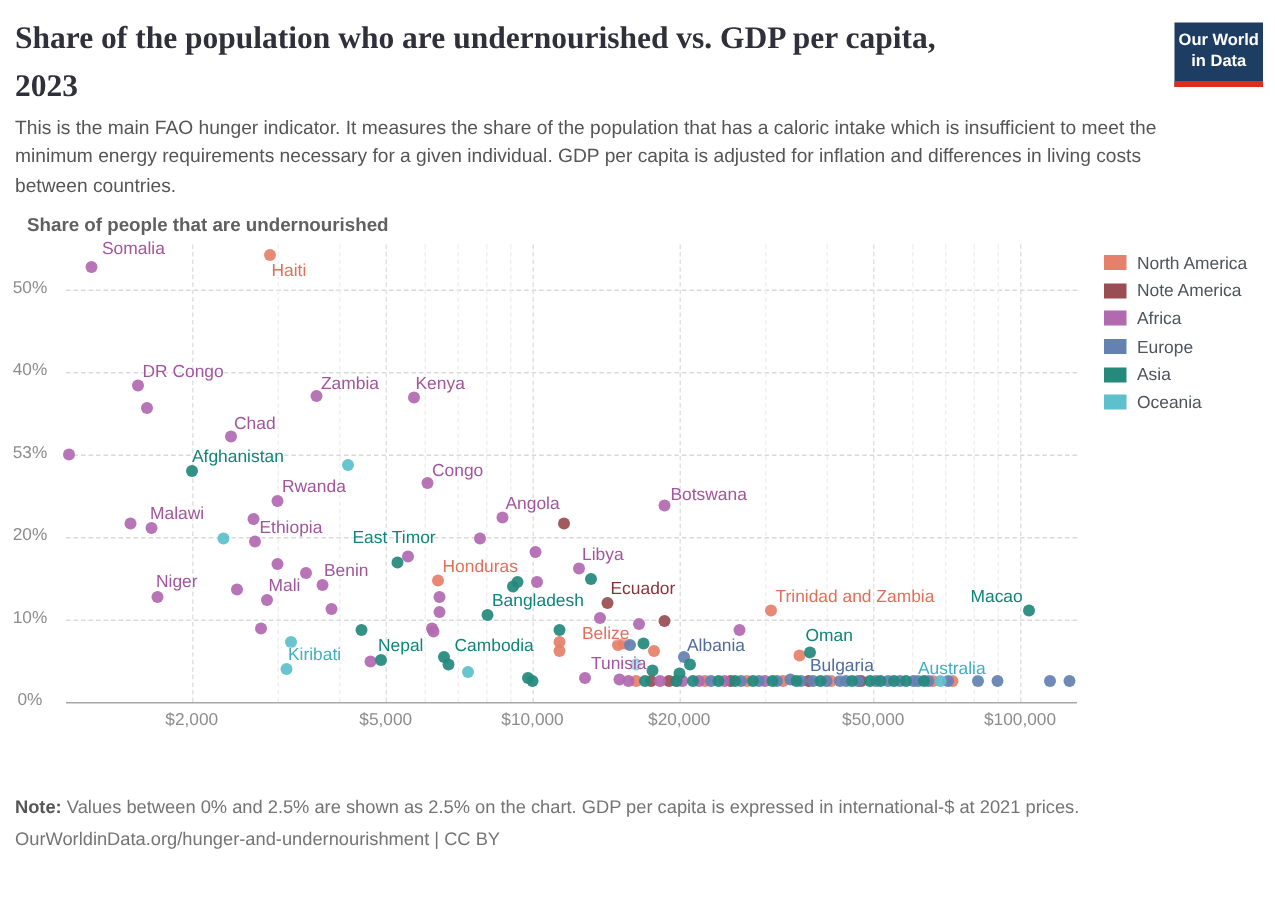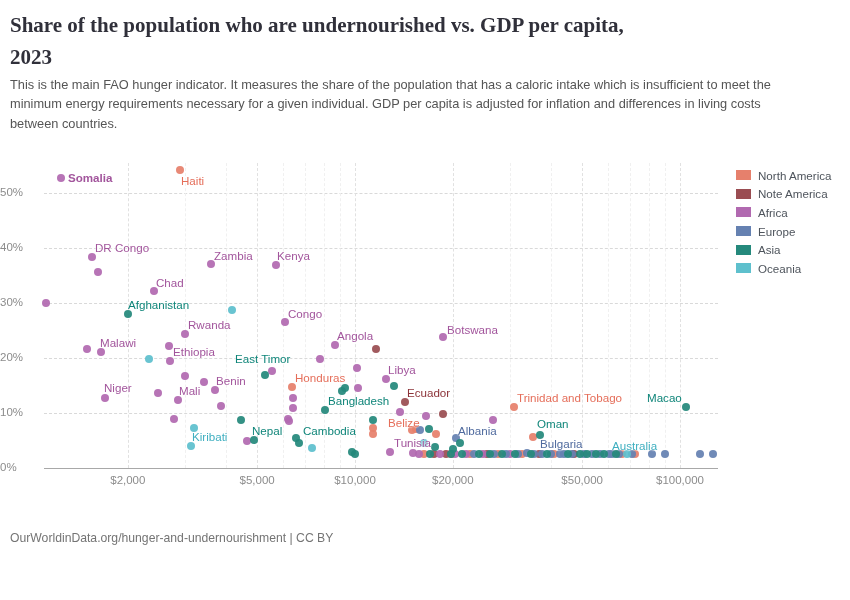--- a/index.html
+++ b/index.html
@@ -12,21 +12,21 @@
     color:#555;line-height:1.52;}
   .owid-logo{position:absolute;left:783px;top:15px;width:55px;background:#1d3d63;
     border-bottom:4px solid #dc2d20;color:#fff;text-align:center;
     font-size:11px;font-weight:700;line-height:1.3;padding:5px 2px;}
   .y-axis-title{position:absolute;left:18px;top:143px;font-size:12.5px;font-weight:700;color:#606060;}
   #plot{position:absolute;left:0;top:0;width:850px;height:600px;}
   .hgrid{position:absolute;height:0;border-top:1px dashed #d9d9d9;z-index:0;}
   .hgrid.axisline{border-top:1px solid #a8a8a8;}
   .vgrid{position:absolute;width:0;border-left:1px dashed #e1e1e1;z-index:0;}
   .vgrid.minor{border-left:1px dashed #f0f0f0;}
-  .ytick{position:absolute;width:40px;text-align:left;font-size:11.5px;color:#8c8c8c;z-index:1;}
+  .ytick{position:absolute;width:40px;text-align:center;font-size:11.5px;color:#8c8c8c;z-index:1;}
   .xtick{position:absolute;width:80px;text-align:center;font-size:11.5px;color:#8c8c8c;z-index:1;}
   .dot{position:absolute;width:8px;height:8px;border-radius:50%;opacity:.93;z-index:2;}
   .country-label{position:absolute;font-size:11.6px;white-space:nowrap;z-index:3;
     text-shadow:0 0 2px #fff,0 0 2px #fff;}
   .x-axis-title{position:absolute;left:44px;top:494px;width:674px;text-align:center;
     font-size:12.4px;color:#6b6b6b;}
   .x-axis-title b{color:#4f4f4f;}
   #legend{position:absolute;left:736px;top:166px;z-index:3;}
   .legend-row{display:flex;align-items:center;height:18.6px;cursor:default;}
   .legend-swatch{width:15px;height:10px;flex:0 0 15px;}
@@ -35,31 +35,36 @@
     color:#747474;line-height:1.68;}
   .footer b{color:#565656;}
 </style>
 </head>
 <body>
 
 <div id="canvas">
   <div class="title">Share of the population who are undernourished vs. GDP per capita,
 2023</div>
   <div class="subtitle">This is the main FAO hunger indicator. It measures the share of the population that has a caloric intake which is insufficient to meet the minimum energy requirements necessary for a given individual. GDP per capita is adjusted for inflation and differences in living costs between countries.</div>
-
+  <div class="owid-logo">
+    <div>Our World</div>
+    <div>in Data</div>
+  </div>
+
+  <div class="y-axis-title">Share of people that are undernourished</div>
 
   <div id="plot">
       <div class="hgrid axisline" style="left: 44px; top: 468px; width: 674px;"></div>
       <div class="ytick" style="left: 0px; top: 461px;">0%</div>
       <div class="hgrid" style="left: 44px; top: 413px; width: 674px;"></div>
       <div class="ytick" style="left: 0px; top: 406px;">10%</div>
       <div class="hgrid" style="left: 44px; top: 358px; width: 674px;"></div>
       <div class="ytick" style="left: 0px; top: 351px;">20%</div>
       <div class="hgrid" style="left: 44px; top: 303px; width: 674px;"></div>
-      <div class="ytick" style="left: 0px; top: 296px;">30%</div>
+      <div class="ytick" style="left: 0px; top: 296px;">53%</div>
       <div class="hgrid" style="left: 44px; top: 248px; width: 674px;"></div>
       <div class="ytick" style="left: 0px; top: 241px;">40%</div>
       <div class="hgrid" style="left: 44px; top: 193px; width: 674px;"></div>
       <div class="ytick" style="left: 0px; top: 186px;">50%</div>
       <div class="vgrid minor" style="left: 185.064px; top: 163px; height: 305px;"></div>
       <div class="vgrid minor" style="left: 225.669px; top: 163px; height: 305px;"></div>
       <div class="vgrid minor" style="left: 282.899px; top: 163px; height: 305px;"></div>
       <div class="vgrid minor" style="left: 304.657px; top: 163px; height: 305px;"></div>
       <div class="vgrid minor" style="left: 323.504px; top: 163px; height: 305px;"></div>
       <div class="vgrid minor" style="left: 340.129px; top: 163px; height: 305px;"></div>
@@ -82,21 +87,21 @@
       <div class="vgrid" style="left: 680px; top: 163px; height: 305px;"></div>
       <div class="xtick" style="left: 640px; top: 474px;">$100,000</div>
       <div class="dot" style="left: 176.279px; top: 165.9px; background: rgb(230, 128, 108);"></div>
       <div class="country-label" style="left: 181px; top: 174px; color: rgb(229, 110, 90);">Haiti</div>
       <div class="dot" style="left: 288.008px; top: 383.15px; background: rgb(230, 128, 108);"></div>
       <div class="country-label" style="left: 295px; top: 371px; color: rgb(229, 110, 90);">Honduras</div>
       <div class="dot" style="left: 369.494px; top: 423.85px; background: rgb(230, 128, 108);"></div>
       <div class="country-label" style="left: 388px; top: 416px; color: rgb(229, 110, 90);">Belize</div>
       <div class="dot" style="left: 369.494px; top: 429.9px; background: rgb(230, 128, 108);"></div>
       <div class="dot" style="left: 510.237px; top: 402.95px; background: rgb(230, 128, 108);"></div>
-      <div class="country-label" style="left: 517px; top: 391px; color: rgb(229, 110, 90);">Trinidad and Tobago</div>
+      <div class="country-label" style="left: 517px; top: 391px; color: rgb(229, 110, 90);">Trinidad and Zambia</div>
       <div class="dot" style="left: 407.758px; top: 426.05px; background: rgb(230, 128, 108);"></div>
       <div class="dot" style="left: 411.944px; top: 424.95px; background: rgb(230, 128, 108);"></div>
       <div class="dot" style="left: 432.387px; top: 429.9px; background: rgb(230, 128, 108);"></div>
       <div class="dot" style="left: 529.027px; top: 433.2px; background: rgb(230, 128, 108);"></div>
       <div class="dot" style="left: 419.961px; top: 450.25px; background: rgb(230, 128, 108);"></div>
       <div class="dot" style="left: 447.416px; top: 450.25px; background: rgb(230, 128, 108);"></div>
       <div class="dot" style="left: 466.085px; top: 450.25px; background: rgb(230, 128, 108);"></div>
       <div class="dot" style="left: 493.783px; top: 450.25px; background: rgb(230, 128, 108);"></div>
       <div class="dot" style="left: 517.796px; top: 450.25px; background: rgb(230, 128, 108);"></div>
       <div class="dot" style="left: 549.81px; top: 450.25px; background: rgb(230, 128, 108);"></div>
@@ -105,21 +110,21 @@
       <div class="dot" style="left: 401.484px; top: 398px; background: rgb(154, 77, 82);"></div>
       <div class="country-label" style="left: 407px; top: 386px; color: rgb(140, 51, 57);">Ecuador</div>
       <div class="dot" style="left: 371.949px; top: 345.2px; background: rgb(154, 77, 82);"></div>
       <div class="dot" style="left: 439.349px; top: 410.1px; background: rgb(154, 77, 82);"></div>
       <div class="dot" style="left: 429.987px; top: 450.25px; background: rgb(154, 77, 82);"></div>
       <div class="dot" style="left: 442.336px; top: 450.25px; background: rgb(154, 77, 82);"></div>
       <div class="dot" style="left: 483.126px; top: 450.25px; background: rgb(154, 77, 82);"></div>
       <div class="dot" style="left: 535.284px; top: 450.25px; background: rgb(154, 77, 82);"></div>
       <div class="dot" style="left: 570.33px; top: 450.25px; background: rgb(154, 77, 82);"></div>
       <div class="dot" style="left: 57.4958px; top: 174.15px; background: rgb(177, 105, 176);"></div>
-      <div class="country-label" style="left: 68px; top: 171px; color: rgb(162, 85, 156); font-weight: bold;">Somalia</div>
+      <div class="country-label" style="left: 68px; top: 159px; color: rgb(162, 85, 156);">Somalia</div>
       <div class="dot" style="left: 87.8578px; top: 252.8px; background: rgb(177, 105, 176);"></div>
       <div class="country-label" style="left: 95px; top: 241px; color: rgb(162, 85, 156);">DR Congo</div>
       <div class="dot" style="left: 94.0924px; top: 268.2px; background: rgb(177, 105, 176);"></div>
       <div class="dot" style="left: 206.798px; top: 259.95px; background: rgb(177, 105, 176);"></div>
       <div class="country-label" style="left: 214px; top: 249px; color: rgb(162, 85, 156);">Zambia</div>
       <div class="dot" style="left: 271.659px; top: 261.05px; background: rgb(177, 105, 176);"></div>
       <div class="country-label" style="left: 277px; top: 249px; color: rgb(162, 85, 156);">Kenya</div>
       <div class="dot" style="left: 149.569px; top: 286.9px; background: rgb(177, 105, 176);"></div>
       <div class="country-label" style="left: 156px; top: 276px; color: rgb(162, 85, 156);">Chad</div>
       <div class="dot" style="left: 41.9959px; top: 299px; background: rgb(177, 105, 176);"></div>
@@ -271,15 +276,18 @@
         <span class="legend-swatch" style="background: rgb(37, 137, 124);"></span>
         <span class="legend-label">Asia</span>
       </div>
       <div class="legend-row">
         <span class="legend-swatch" style="background: rgb(94, 192, 205);"></span>
         <span class="legend-label">Oceania</span>
       </div>
     </div>
 
   <div class="footer">
+    <div>
+      <b>Note:</b><span> Values between 0% and 2.5% are shown as 2.5% on the chart. GDP per capita is expressed in international-$ at 2021 prices.</span>
+    </div>
     <div>OurWorldinData.org/hunger-and-undernourishment | CC BY</div>
   </div>
 </div>
 
 </body></html>

